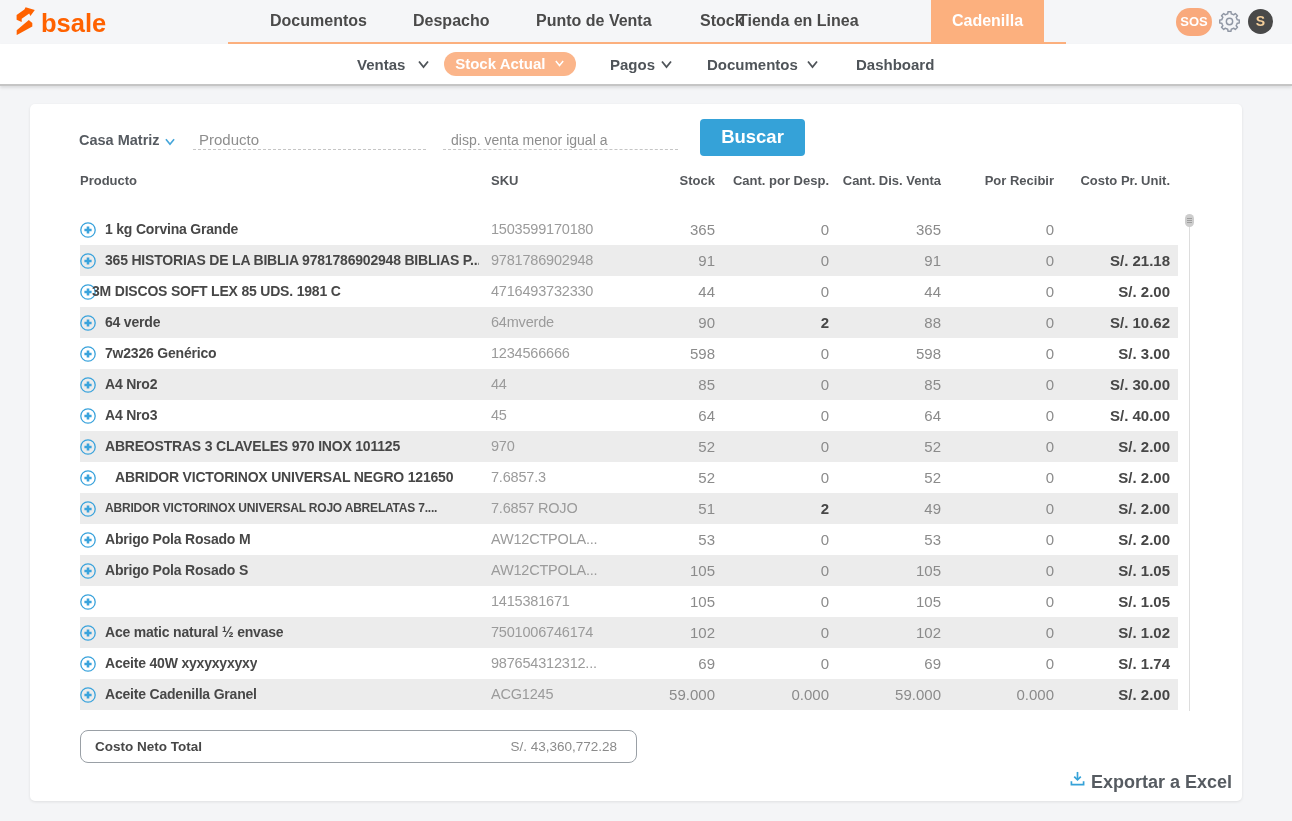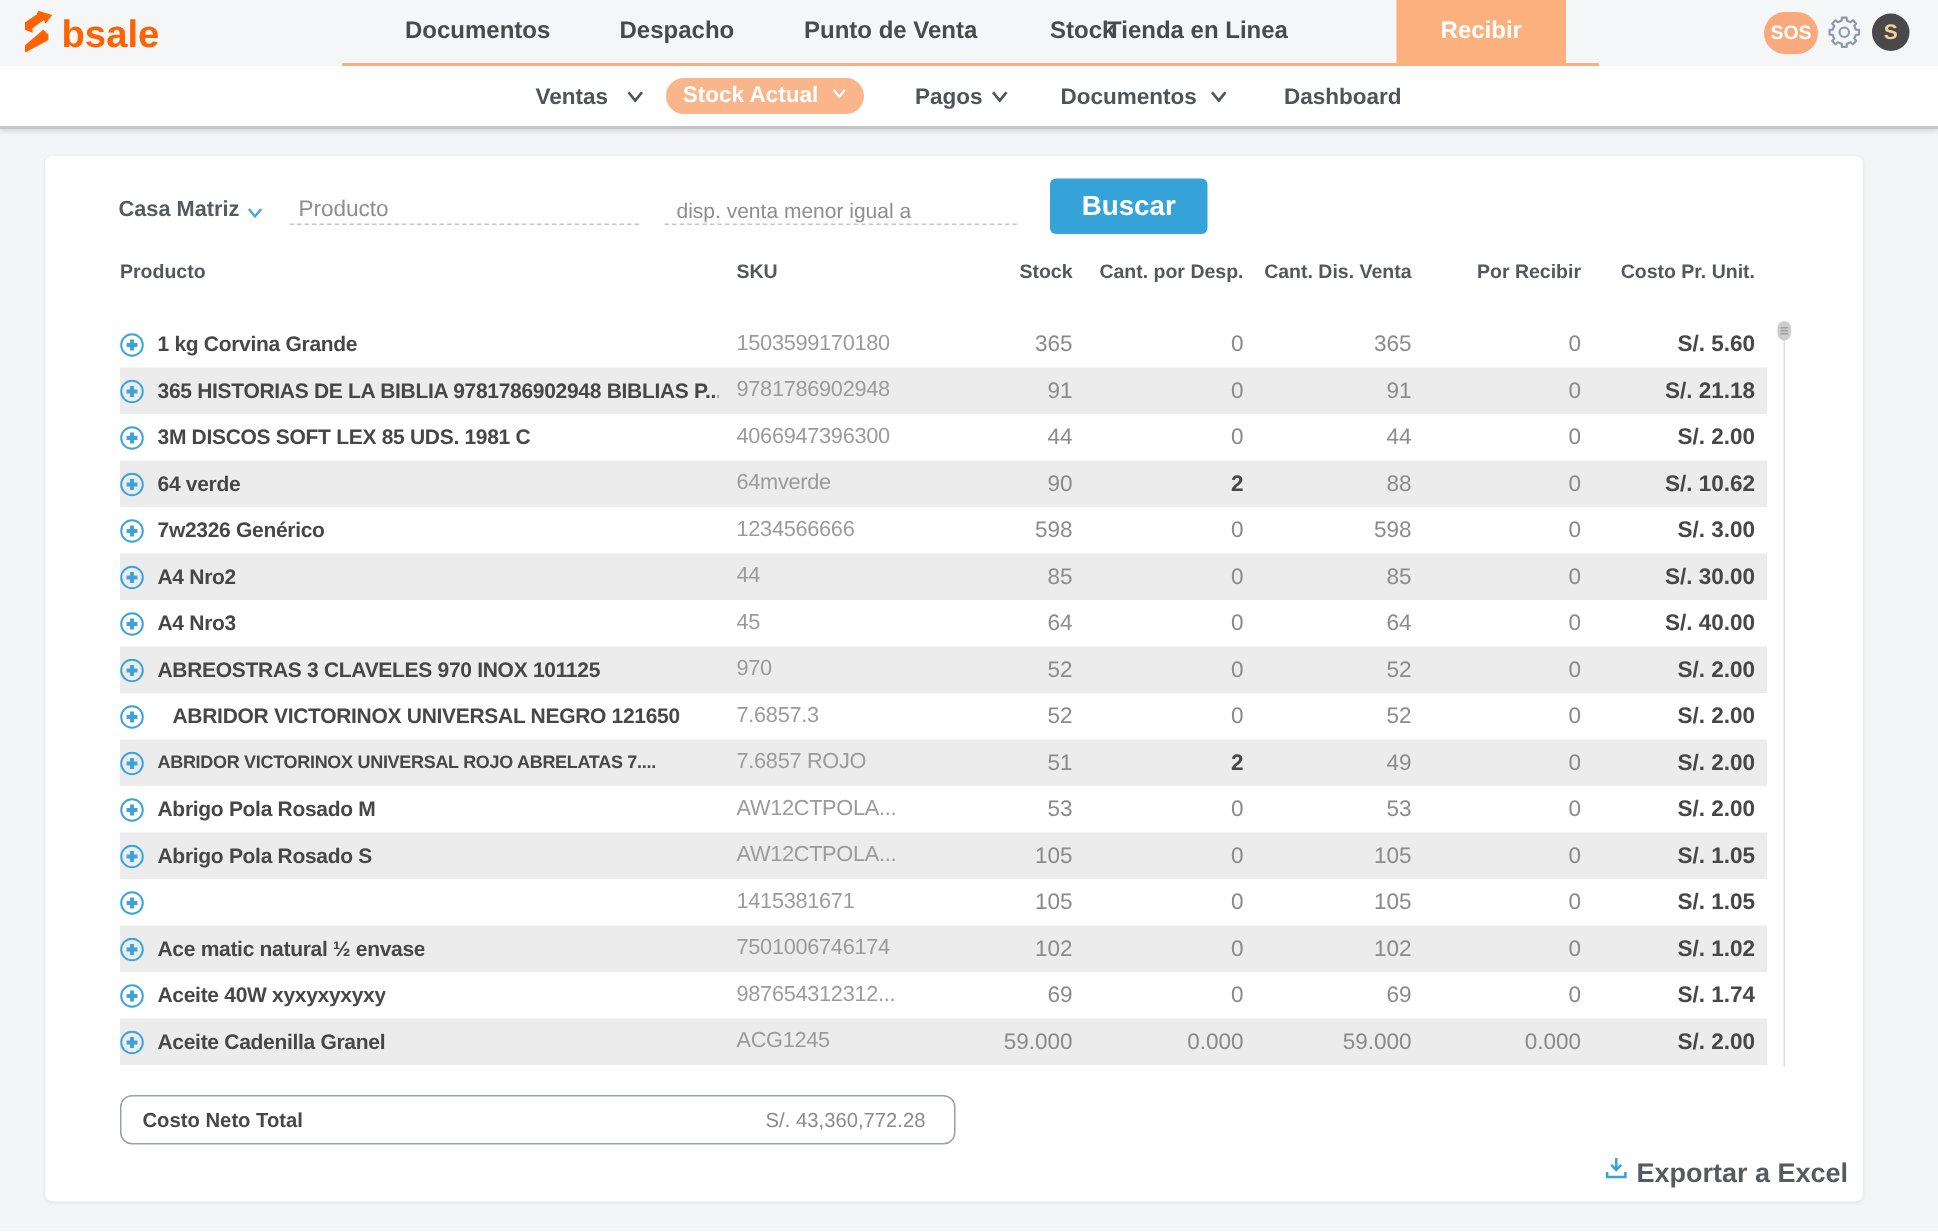--- a/index.html
+++ b/index.html
@@ -46,21 +46,21 @@
       <path d="M0.7,28.1 L0.7,23.2 L12.8,12.9 L16.3,16.0 L16.3,19.6 Z"></path>
     </g>
     <text x="25" y="24.5" font-family="Liberation Sans" font-size="25.5" font-weight="bold" fill="#ff6200">bsale</text>
   </svg>
 
   <div class="topnav" style="left:270px;">Documentos</div>
   <div class="topnav" style="left:413px;">Despacho</div>
   <div class="topnav" style="left:536px;">Punto de Venta</div>
   <div class="topnav" style="left:700px;">Stock</div>
   <div class="topnav" style="left:738px;">Tienda en Linea</div>
-  <div id="tab-reportes">Recibir</div>
+  <div id="tab-reportes">Cadenilla</div>
 
   <div class="abs" style="left:1176px;top:8px;width:36px;height:28px;background:#f9a97c;border-radius:14px;color:#fff;font-size:13px;font-weight:bold;text-align:center;line-height:28px;">SOS</div>
   <svg class="abs" style="left:1218px;top:10px" width="23" height="23" viewBox="0 0 24 24" fill="none" stroke="#9097a4" stroke-width="1.5" stroke-linejoin="round">
     <circle cx="12" cy="12" r="3.3"></circle>
     <path d="M10.16,4.01 L10.37,1.82 L13.63,1.82 L13.84,4.01 L15.14,4.42 L16.35,5.05 L18.04,3.66 L20.34,5.96 L18.95,7.65 L19.58,8.86 L19.99,10.16 L22.18,10.37 L22.18,13.63 L19.99,13.84 L19.58,15.14 L18.95,16.35 L20.34,18.04 L18.04,20.34 L16.35,18.95 L15.14,19.58 L13.84,19.99 L13.63,22.18 L10.37,22.18 L10.16,19.99 L8.86,19.58 L7.65,18.95 L5.96,20.34 L3.66,18.04 L5.05,16.35 L4.42,15.14 L4.01,13.84 L1.82,13.63 L1.82,10.37 L4.01,10.16 L4.42,8.86 L5.05,7.65 L3.66,5.96 L5.96,3.66 L7.65,5.05 L8.86,4.42 Z"></path>
   </svg>
   <div class="abs" style="left:1248px;top:9px;width:25px;height:25px;background:#494949;border-radius:50%;color:#f5cf9b;font-size:14px;font-weight:bold;text-align:center;line-height:25px;">S</div>
 
   <div id="subnav"></div>
   <div class="subitem" style="left:357px;top:44px;">Ventas</div>
@@ -102,42 +102,41 @@
     <svg style="position:absolute;left:0px;top:7.5px" width="16" height="16" viewBox="0 0 16 16" fill="none" stroke="#3aa3dc">
       <circle cx="8" cy="8" r="7.2" stroke-width="1.3"></circle>
           <path d="M8 4.4v7.2M4.4 8h7.2" stroke-width="2.6"></path>
     </svg>
     <div class="cell pname" style="left:25px;">1 kg Corvina Grande</div>
     <div class="cell sku" style="left:411px;">1503599170180</div>
     <div class="cell num" style="left:485px;width:150px;">365</div>
     <div class="cell num" style="left:599px;width:150px;">0</div>
     <div class="cell num" style="left:711px;width:150px;">365</div>
     <div class="cell num" style="left:824px;width:150px;">0</div>
-    <div class="cell cost" style="left:940px;width:150px;">S/. 5.60</div>
   </div>
   <div class="row alt" style="top:141px;">
     <svg style="position:absolute;left:0px;top:7.5px" width="16" height="16" viewBox="0 0 16 16" fill="none" stroke="#3aa3dc">
       <circle cx="8" cy="8" r="7.2" stroke-width="1.3"></circle>
           <path d="M8 4.4v7.2M4.4 8h7.2" stroke-width="2.6"></path>
     </svg>
     <div class="cell pname" style="left:25px;">365 HISTORIAS DE LA BIBLIA 9781786902948 BIBLIAS P...</div>
     <div class="cell sku" style="left:411px;">9781786902948</div>
     <div class="cell num" style="left:485px;width:150px;">91</div>
     <div class="cell num" style="left:599px;width:150px;">0</div>
     <div class="cell num" style="left:711px;width:150px;">91</div>
     <div class="cell num" style="left:824px;width:150px;">0</div>
     <div class="cell cost" style="left:940px;width:150px;">S/. 21.18</div>
   </div>
   <div class="row" style="top:172px;">
     <svg style="position:absolute;left:0px;top:7.5px" width="16" height="16" viewBox="0 0 16 16" fill="none" stroke="#3aa3dc">
       <circle cx="8" cy="8" r="7.2" stroke-width="1.3"></circle>
           <path d="M8 4.4v7.2M4.4 8h7.2" stroke-width="2.6"></path>
     </svg>
-    <div class="cell pname" style="left:25px;">3M DISCOS SOFT LEX 85 UDS. 1981 C</div>
-    <div class="cell sku" style="left:411px;">4066947396300</div>
+    <div class="cell pname" style="left:12px;">3M DISCOS SOFT LEX 85 UDS. 1981 C</div>
+    <div class="cell sku" style="left:411px;">4716493732330</div>
     <div class="cell num" style="left:485px;width:150px;">44</div>
     <div class="cell num" style="left:599px;width:150px;">0</div>
     <div class="cell num" style="left:711px;width:150px;">44</div>
     <div class="cell num" style="left:824px;width:150px;">0</div>
     <div class="cell cost" style="left:940px;width:150px;">S/. 2.00</div>
   </div>
   <div class="row alt" style="top:203px;">
     <svg style="position:absolute;left:0px;top:7.5px" width="16" height="16" viewBox="0 0 16 16" fill="none" stroke="#3aa3dc">
       <circle cx="8" cy="8" r="7.2" stroke-width="1.3"></circle>
           <path d="M8 4.4v7.2M4.4 8h7.2" stroke-width="2.6"></path>

